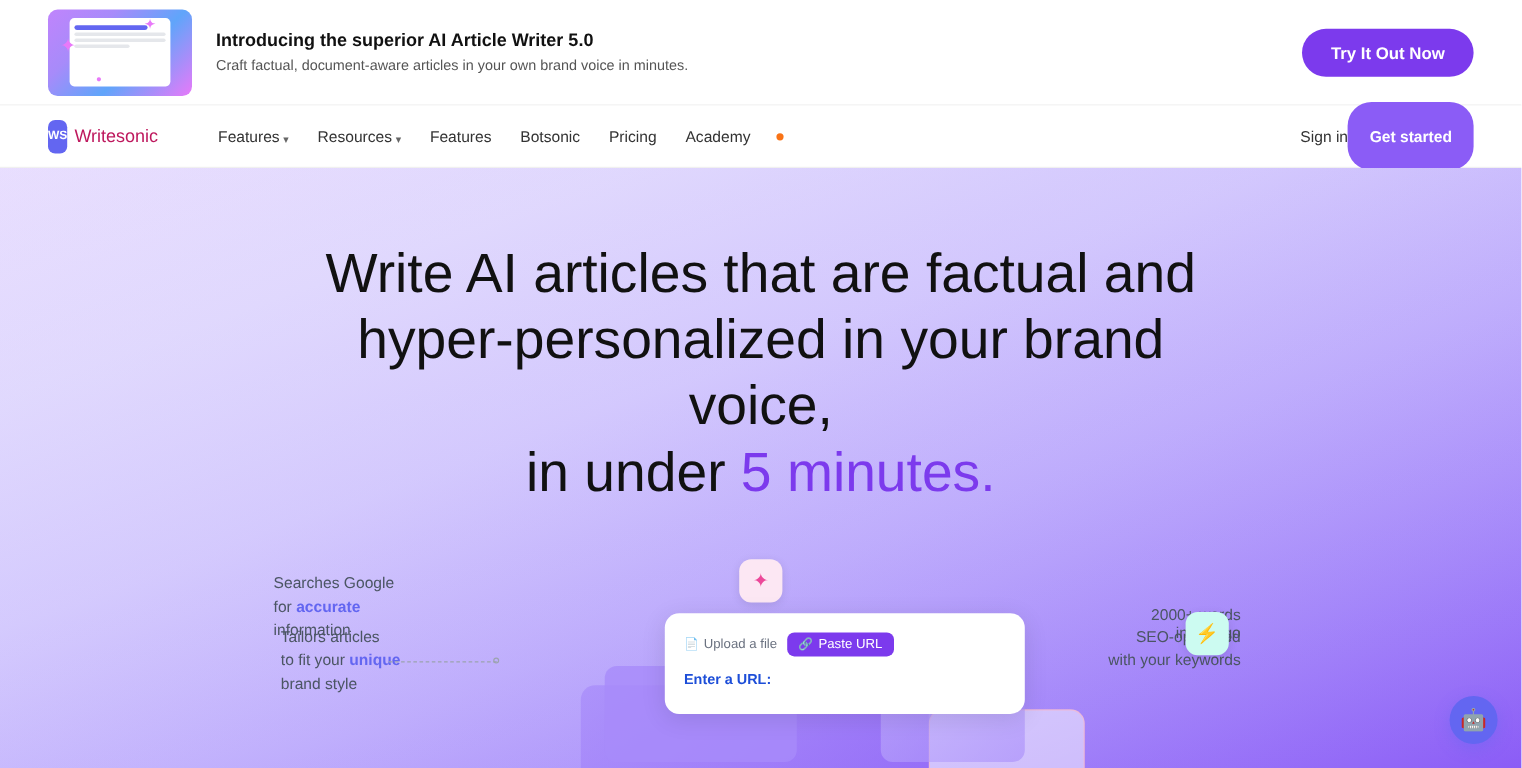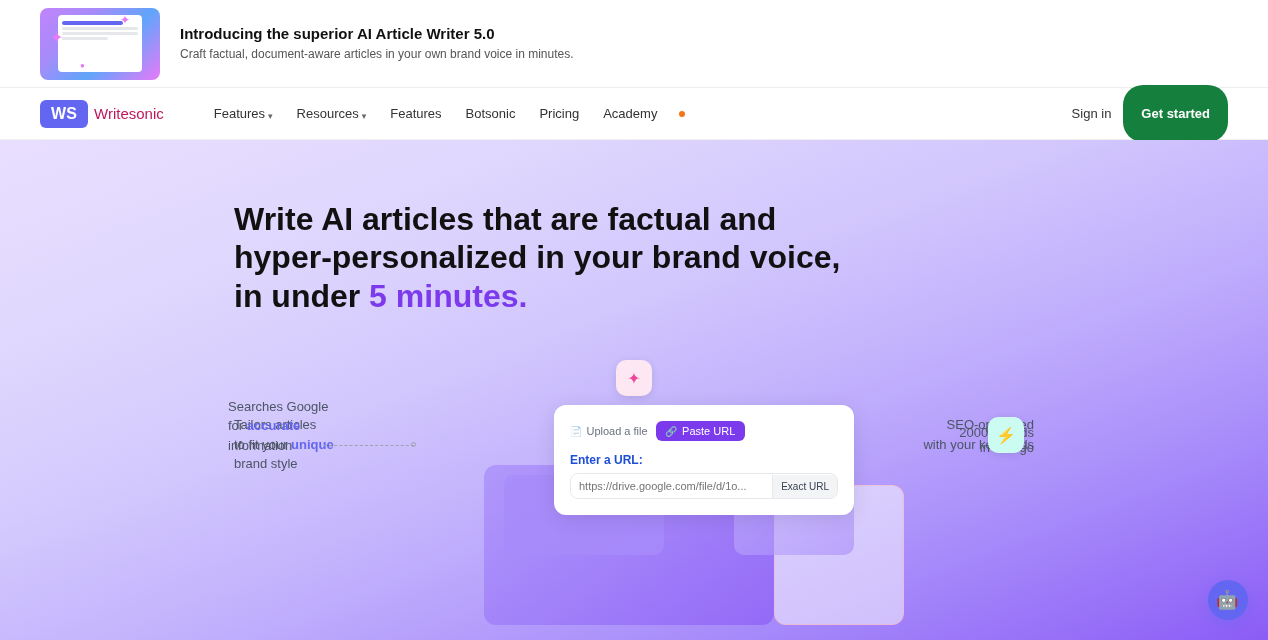--- a/index.html
+++ b/index.html
@@ -62,63 +62,63 @@
     .navbar {
       background: white;
       display: flex;
       align-items: center;
       padding: 0 40px;
       height: 52px;
       border-bottom: 1px solid #f0f0f0;
     }
     .logo { display: flex; align-items: center; gap: 6px; margin-right: 40px; }
     .logo-icon {
-      width: 48px; height: 28px;
+      width: 16px; height: 28px;
       background: #6366f1;
       border-radius: 6px;
       display: flex; align-items: center; justify-content: center;
-      color: white; font-size: 16px; font-weight: bold;
+      color: white; font-size: 10px; font-weight: bold;
     }
     .logo-text { font-size: 15px; font-weight: 400; color: #be185d; }
     .nav-links { display: flex; align-items: center; gap: 4px; flex: 1; }
     .nav-item {
       display: flex; align-items: flex-end; gap: 3px;
       padding: 6px 10px;
       font-size: 13px; color: #333;
       cursor: pointer; border-radius: 4px;
     }
     .nav-item .chevron { font-size: 9px; color: #666; }
     .nav-dot { width: 6px; height: 6px; background: #f97316; border-radius: 50%; margin: 0 8px; }
-    .nav-actions { display: flex; align-items: center; gap: 12px; }
+    .nav-actions { display: flex; align-items: center; }
     .sign-in-btn {
       background: none; border: none; font-size: 13px; color: #333; cursor: pointer; font-weight: 500;
     }
     .get-started-btn {
-      background: #15803d; color: white; border: none; border-radius: 20px;
+      background: #8b5cf6; color: white; border: none; border-radius: 20px;
       padding: 21px 18px; font-size: 13px; font-weight: 600; cursor: pointer;
     }
 
     
     .hero {
       background: linear-gradient(160deg, #f8f0ff 0%, #ede9fe 20%, #ddd6fe 40%, #c4b5fd 60%, #a78bfa 80%, #8b5cf6 100%);
       min-height: 500px;
       padding: 60px 40px 40px;
       position: relative;
       overflow: hidden;
     }
     .hero::before {
       content: '';
       position: absolute;
       top: 0; left: 0; right: 0; bottom: 0;
       background: linear-gradient(135deg, rgba(196, 181, 253, 0.3) 0%, rgba(167, 139, 250, 0.2) 50%, rgba(139, 92, 246, 0.1) 100%);
     }
     .hero-title {
-      text-align: left;
-      font-size: 32px;
-      font-weight: 700;
+      text-align: center;
+      font-size: 46px;
+      font-weight: 400;
       color: #111;
       line-height: 1.2;
       margin-bottom: 50px;
       position: relative;
       z-index: 2;
       max-width: 800px;
       margin-left: auto;
       margin-right: auto;
       margin-bottom: 60px;
     }
@@ -270,20 +270,21 @@
       </div>
     </div>
     <span class="banner-dot-left">✦</span>
     <span class="banner-dot-right">✦</span>
     <span class="banner-dot-bottom">●</span>
   </div>
   <div class="banner-text">
     <h2>Introducing the superior AI Article Writer 5.0</h2>
     <p>Craft factual, document-aware articles in your own brand voice in minutes.</p>
   </div>
+  <button class="banner-cta">Try It Out Now</button>
 </div>
 
 <nav class="navbar">
   <div class="logo">
     <div class="logo-icon">
       <span>WS</span>
     </div>
     <span class="logo-text">Writesonic</span>
   </div>
   <div class="nav-links">
@@ -369,24 +370,20 @@
             <div class="url-tab">
               <span class="tab-icon">📄</span>
               <span>Upload a file</span>
             </div>
             <div class="url-tab active">
               <span class="tab-icon">🔗</span>
               <span>Paste URL</span>
             </div>
           </div>
           <div class="url-label">Enter a URL:</div>
-          <div class="url-input-row">
-            <input class="url-input" type="text" placeholder="https://drive.google.com/file/d/1o..." style="">
-            <button class="url-type-btn">Exact URL</button>
-          </div>
         </div>
       </div>
 
     </div>
   </div>
 </section>
 
 <div class="chat-widget">
   <span>🤖</span>
 </div>

